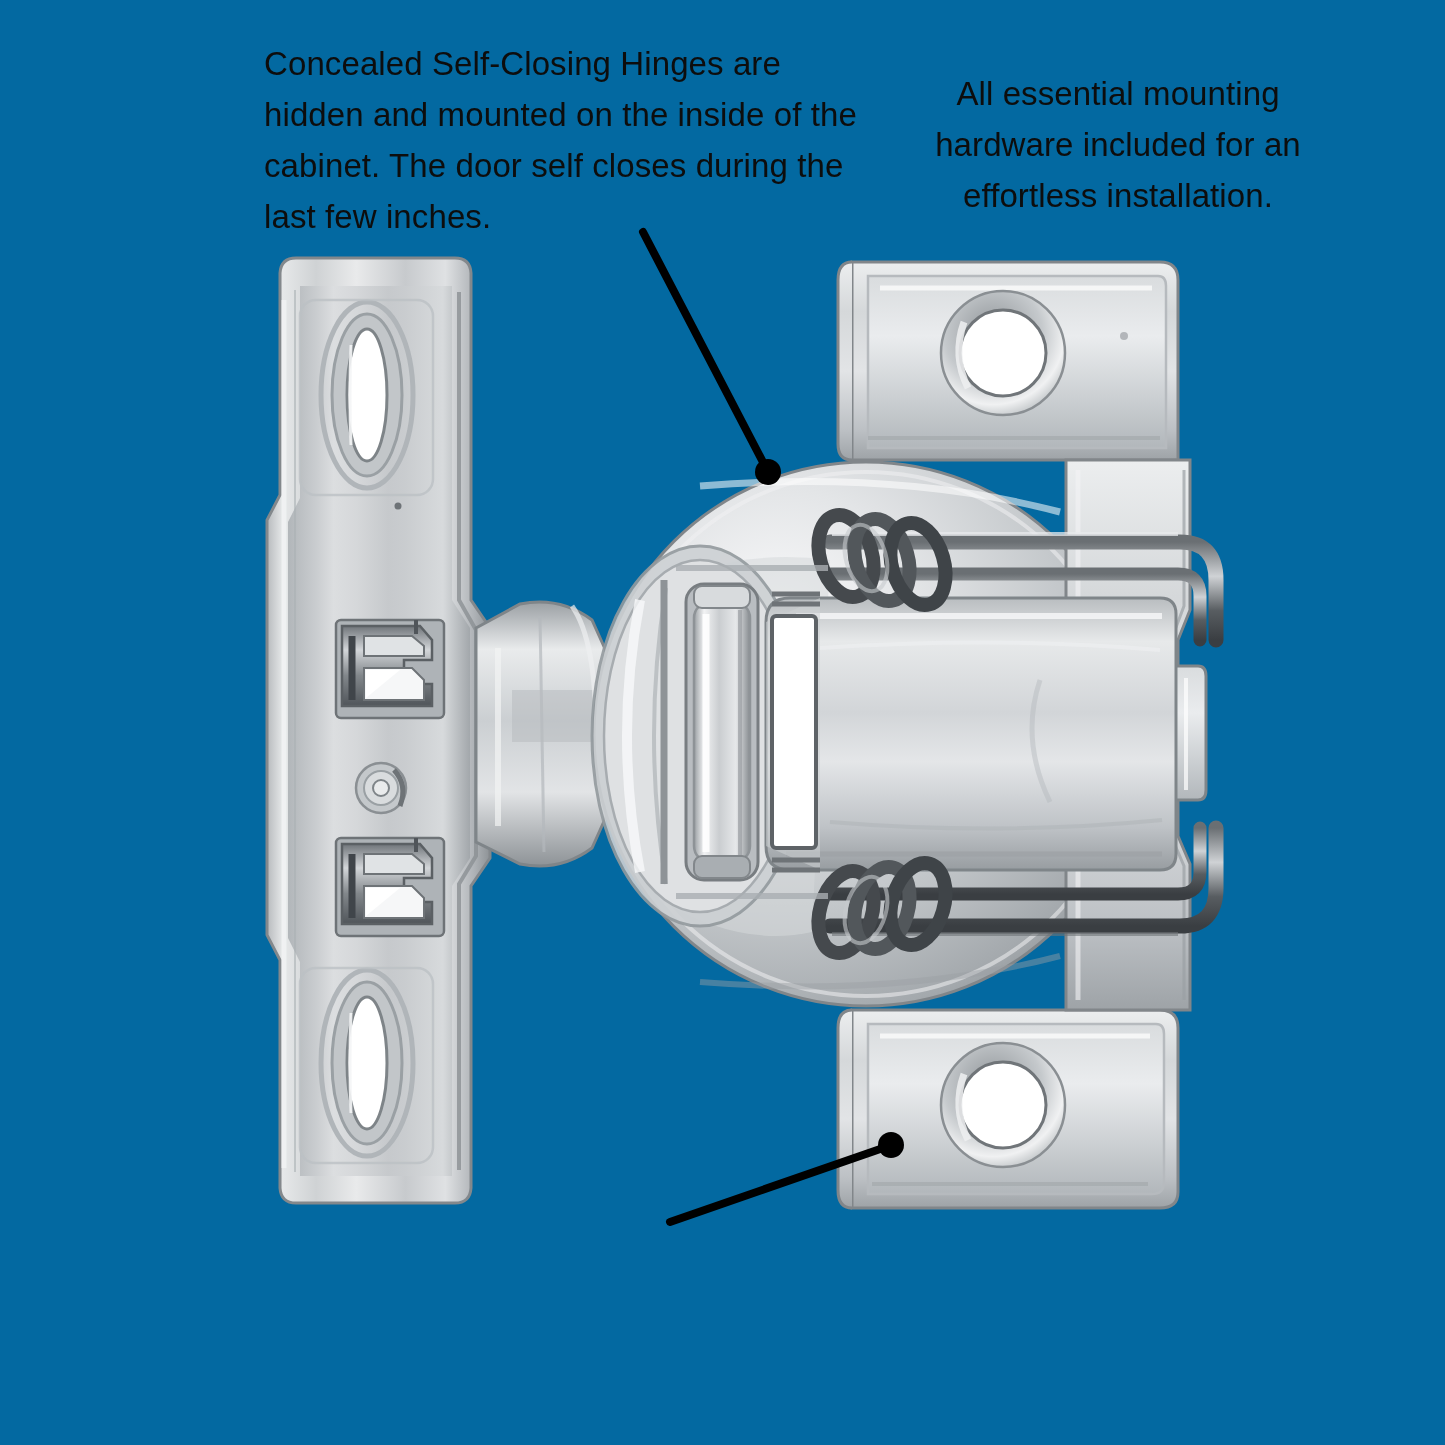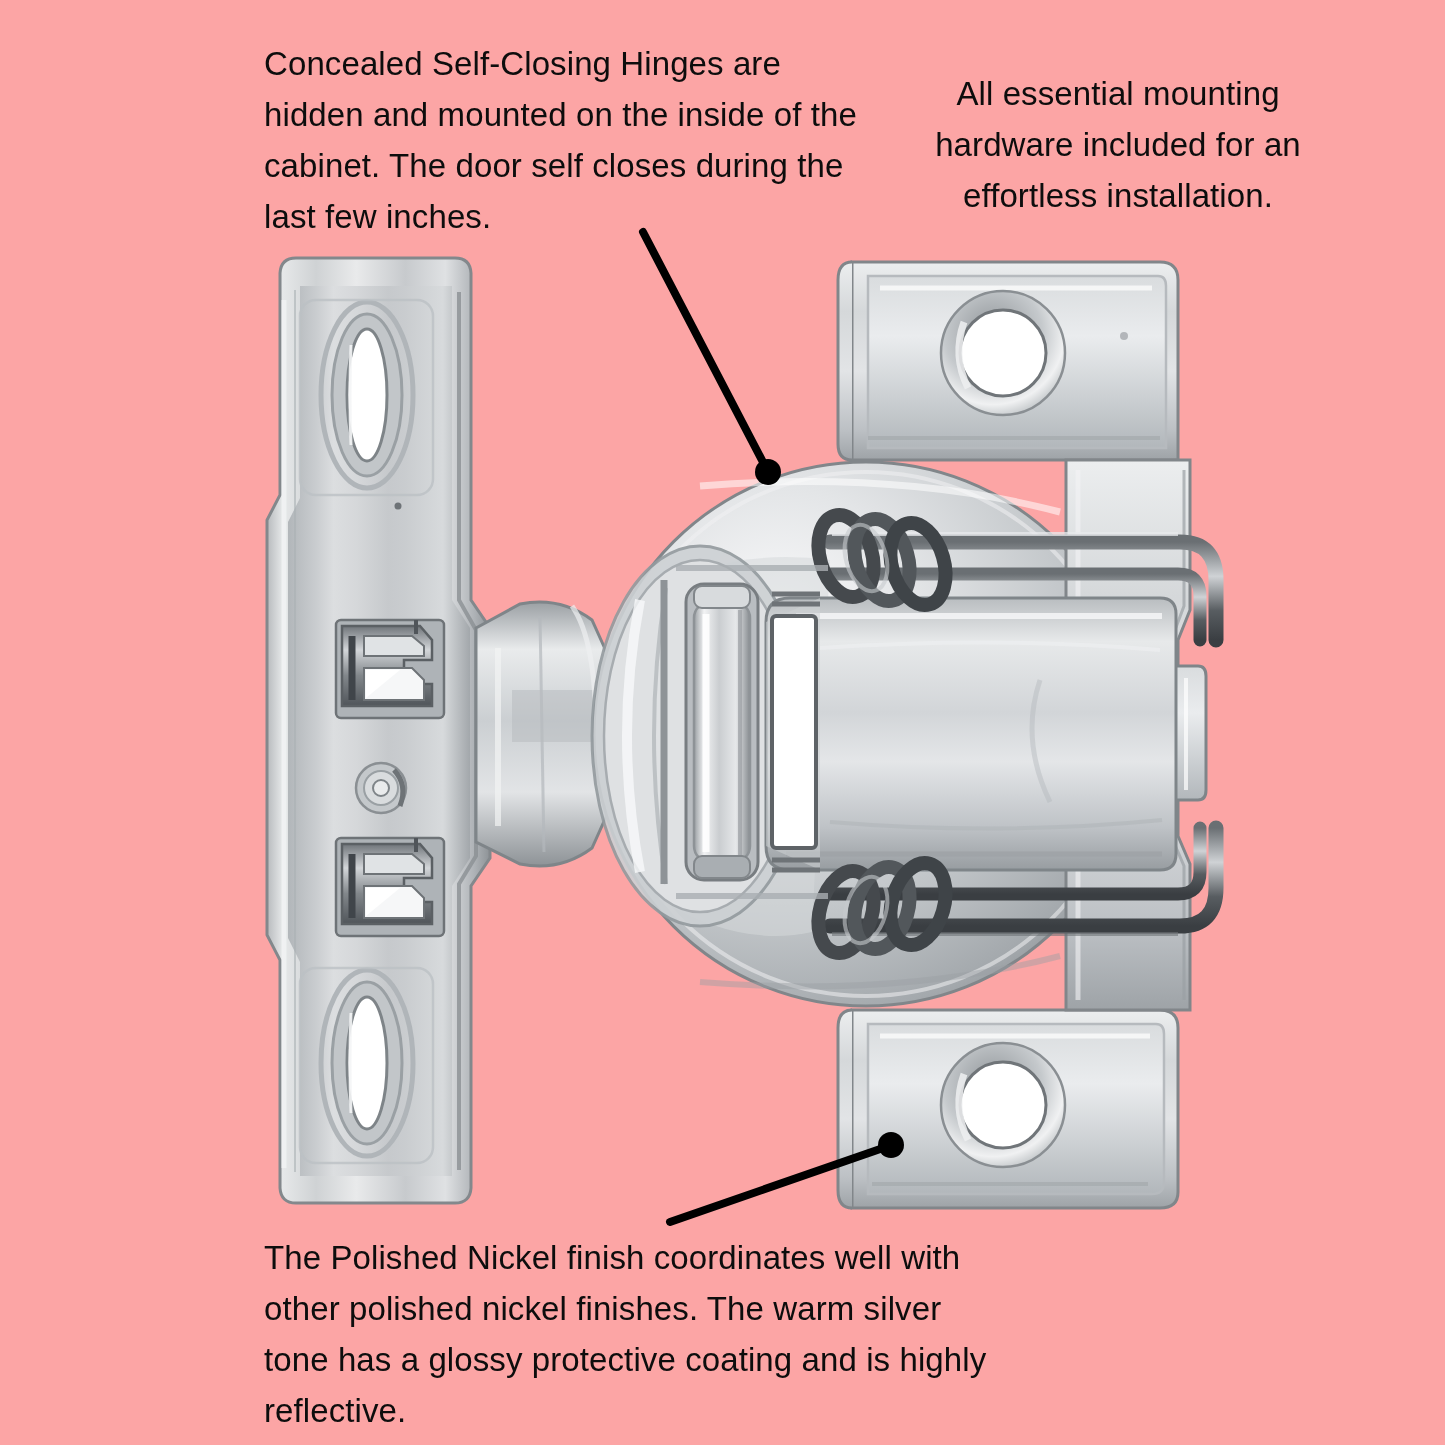--- a/index.html
+++ b/index.html
@@ -4,21 +4,21 @@
 <style>
   html, body {
     margin: 0;
     padding: 0;
     background: #ffffff;
   }
   #page {
     position: relative;
     width: 1445px;
     height: 1445px;
-    background: #fca5a5;
+    background: #0369a1;
     overflow: hidden;
     font-family: "Liberation Sans", sans-serif;
     color: #111111;
   }
   .callout {
     position: absolute;
     font-size: 33px;
     line-height: 1.55;
     color: #0d0d0d;
     letter-spacing: 0.1px;
@@ -330,15 +330,14 @@
     <g>
       <line x1="670" y1="1222" x2="886" y2="1147" stroke="#000000" stroke-width="8" stroke-linecap="round"></line>
       <circle cx="891" cy="1145" r="13" fill="#000000"></circle>
     </g>
   </svg>
 
   <div class="callout" id="callout-hinges-text">Concealed Self-Closing Hinges are hidden and mounted on the inside of the cabinet. The door self closes during the last few inches.</div>
 
   <div class="callout" id="callout-hardware-text">All essential mounting hardware included for an effortless installation.</div>
 
-  <div class="callout" id="callout-finish-text">The Polished Nickel finish coordinates well with other polished nickel finishes. The warm silver tone has a glossy protective coating and is highly reflective.</div>
 
 </div>
 
 </body></html>

